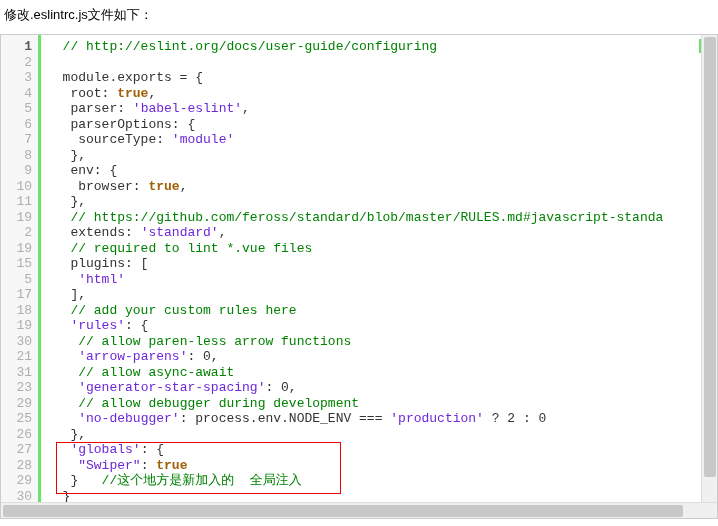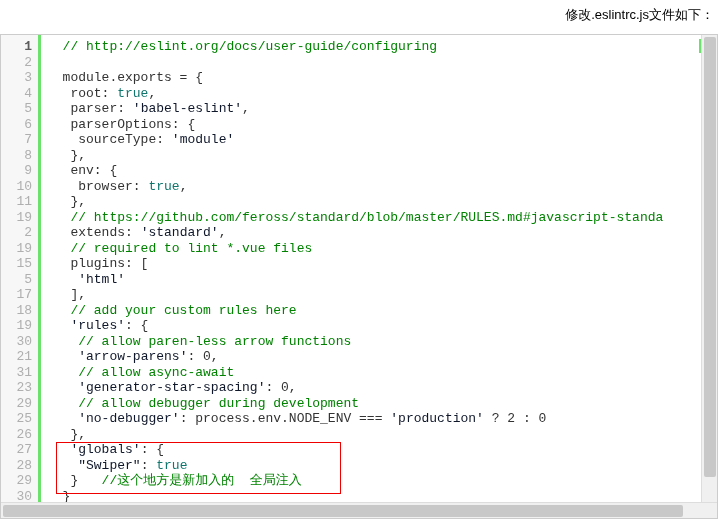--- a/index.html
+++ b/index.html
@@ -10,21 +10,20 @@
     width: 718px;
     height: 526px;
     overflow: hidden;
     position: relative;
   }
   .caption {
     font-family: Arial, "Microsoft YaHei", sans-serif;
     font-size: 13px;
     padding: 6px 4px 10px 4px;
     color: #000;
-    text-align: right;
   }
   .editor-wrap {
     border: 1px solid #ccc;
     position: relative;
     height: 485px;
     overflow: hidden;
   }
   .editor {
     display: flex;
     height: 100%;
@@ -46,22 +45,22 @@
     padding: 4px 6px;
     line-height: 15.5px;
     white-space: pre;
     flex: 1;
     color: #333;
     position: relative;
     overflow: hidden;
   }
   .code .line { height: 15.5px; }
   .c-comment { color: #008200; }
-  .c-key { color: #0f766e; font-weight: normal; }
-  .c-string { color: #0f172a; }
+  .c-key { color: #a16207; font-weight: bold; }
+  .c-string { color: #6d28d9; }
   .hl-box {
     position: absolute;
     border: 1px solid #e00;
     pointer-events: none;
     left: 55px;
     top: 407px;
     width: 285px;
     height: 52px;
   }
   .expand-icon {

